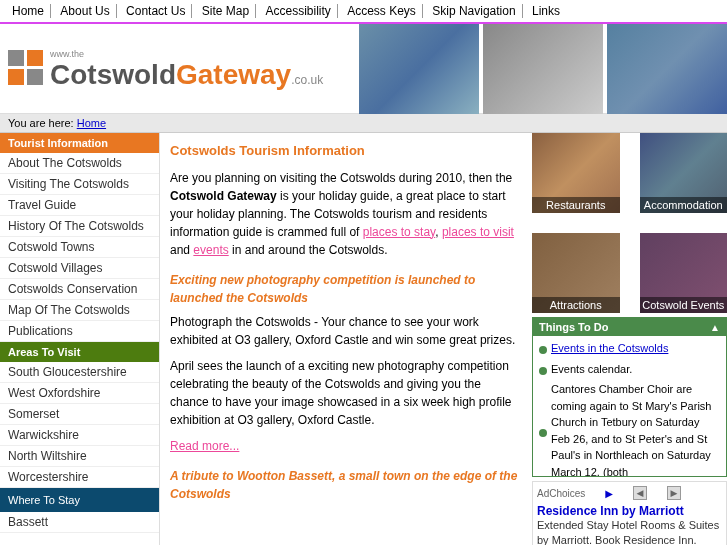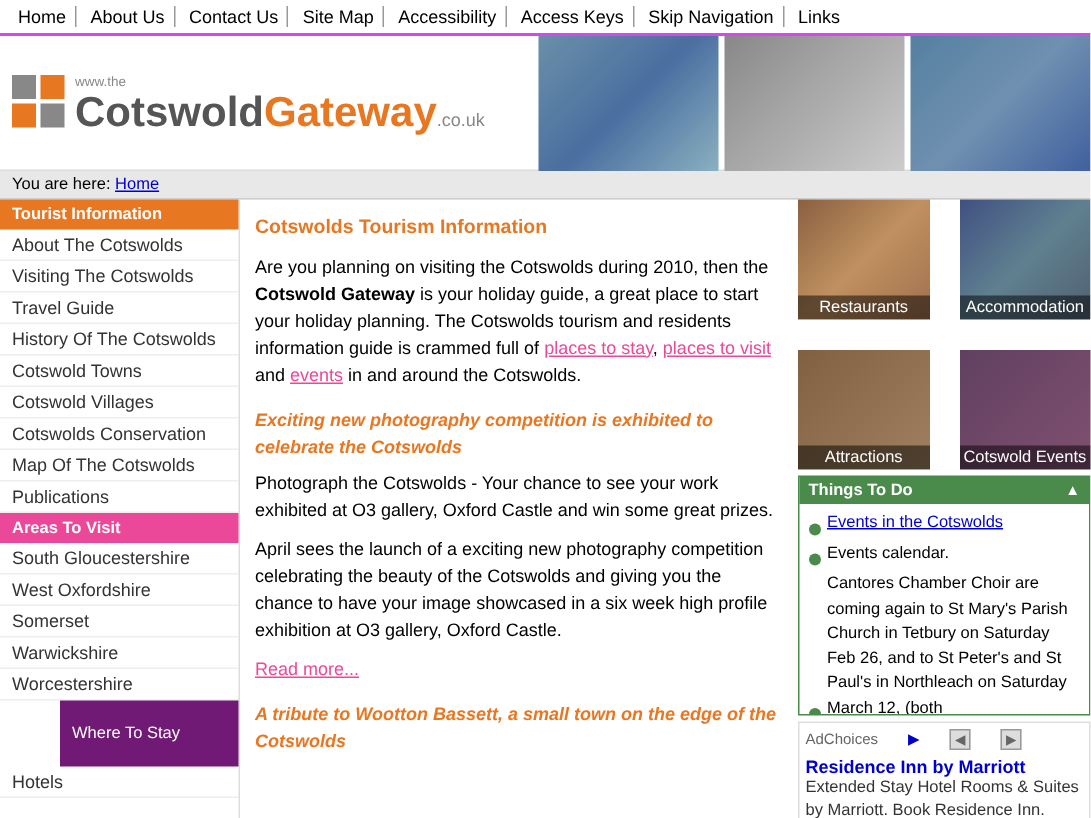--- a/index.html
+++ b/index.html
@@ -103,32 +103,31 @@
       font-size: 11px;
     }
     .sidebar-item {
       padding: 3px 8px;
       border-bottom: 1px solid #eee;
       cursor: pointer;
       color: #333;
     }
     .sidebar-item a { color: #333; text-decoration: none; }
     .sidebar-active {
-      background: #ec4899;
+      background: #4d7c0f;
       color: #fff;
       padding: 4px 8px;
       font-weight: bold;
       font-size: 11px;
     }
     .sidebar-purple {
-      background: #701a75;
-      color: #fff;
-      padding: 16px 8px;
-      font-size: 11px;
-      margin-left: 40px;
+      background: #0c4a6e;
+      color: #fff;
+      padding: 6px 8px;
+      font-size: 11px;
     }
 
     
     #main-content {
       flex: 1;
       padding: 8px 10px;
       font-size: 12px;
       line-height: 1.5;
     }
     #main-content h2 {
@@ -201,21 +200,21 @@
     #things-to-do-body {
       padding: 4px 6px;
       font-size: 11px;
       line-height: 1.5;
       max-height: 140px;
       overflow-y: auto;
     }
     #things-to-do-body a { color: #00c; text-decoration: underline; }
     .todo-item {
       display: flex;
-      align-items: flex-end;
+      align-items: center;
       gap: 4px;
       margin-bottom: 4px;
     }
     .todo-dot {
       width: 8px;
       height: 8px;
       background: #4a8a4a;
       border-radius: 50%;
       margin-top: 4px;
       min-width: 8px;
@@ -305,31 +304,32 @@
     <div class="sidebar-item"><a>Cotswold Towns</a></div>
     <div class="sidebar-item"><a>Cotswold Villages</a></div>
     <div class="sidebar-item"><a>Cotswolds Conservation</a></div>
     <div class="sidebar-item"><a>Map Of The Cotswolds</a></div>
     <div class="sidebar-item"><a>Publications</a></div>
     <div class="sidebar-active">Areas To Visit</div>
     <div class="sidebar-item"><a>South Gloucestershire</a></div>
     <div class="sidebar-item"><a>West Oxfordshire</a></div>
     <div class="sidebar-item"><a>Somerset</a></div>
     <div class="sidebar-item"><a>Warwickshire</a></div>
+    <div class="sidebar-item"><a>North Wiltshire</a></div>
     <div class="sidebar-item"><a>Worcestershire</a></div>
     <div class="sidebar-purple">Where To Stay</div>
-    <div class="sidebar-item"><a>Hotels</a></div>
+    <div class="sidebar-item"><a>Bassett</a></div>
   </nav>
 
   <main id="main-content">
     <h2>Cotswolds Tourism Information</h2>
     <p>
       <span>Are you planning on visiting the Cotswolds during 2010, then the </span><strong>Cotswold Gateway</strong><span> is your holiday guide, a great place to start your holiday planning. The Cotswolds tourism and residents information guide is crammed full of </span><a>places to stay</a>, <a>places to visit</a> and <a>events</a><span> in and around the Cotswolds.</span>
     </p>
-    <h3>Exciting new photography competition is exhibited to celebrate the Cotswolds</h3>
+    <h3>Exciting new photography competition is launched to launched the Cotswolds</h3>
     <p>Photograph the Cotswolds - Your chance to see your work exhibited at O3 gallery, Oxford Castle and win some great prizes.</p>
     <p>April sees the launch of a exciting new photography competition celebrating the beauty of the Cotswolds and giving you the chance to have your image showcased in a six week high profile exhibition at O3 gallery, Oxford Castle.</p>
     <p><a class="read-more">Read more...</a></p>
     <h3>A tribute to Wootton Bassett, a small town on the edge of the Cotswolds</h3>
   </main>
 
   <aside id="right-col">
 
     <div id="photo-grid">
       <div class="photo-cell photo-restaurants">

